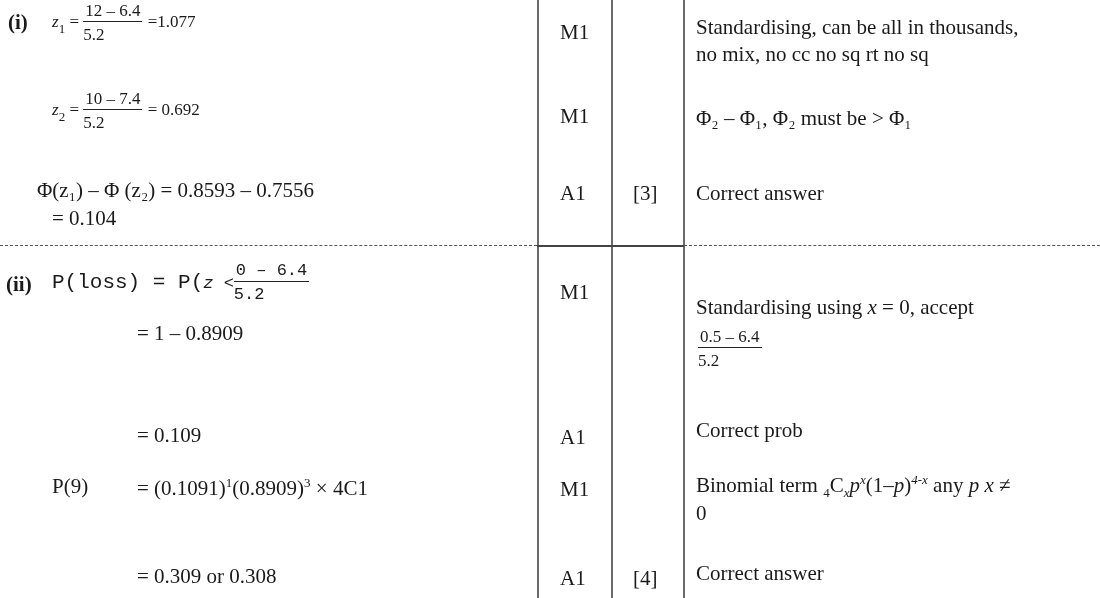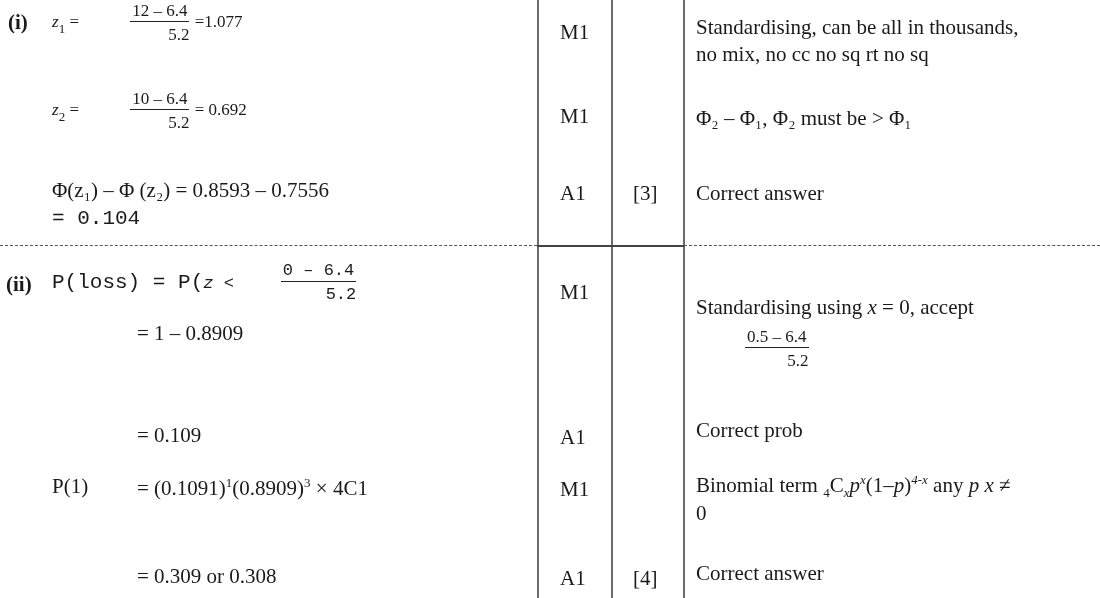--- a/index.html
+++ b/index.html
@@ -8,21 +8,21 @@
       font-family: "Liberation Serif", "DejaVu Serif", serif;
       color: #1a1a1a; font-size: 21px;
     }
     .abs { position: absolute; white-space: nowrap; line-height: 1; }
     .vline { position: absolute; top: 0; width: 1.5px; height: 598px; background: #6a6a6a; }
     .dash {
       position: absolute; top: 245px; height: 0;
       border-top: 1.5px dashed #555;
     }
     .solid { position: absolute; top: 245px; height: 1.5px; background: #444; }
-    .frac { display: inline-block; vertical-align: middle; text-align: right; margin-left: 47px; }
+    .frac { display: inline-block; vertical-align: middle; text-align: left; }
     .frac .num { display: block; padding: 0 2px 2px 2px; border-bottom: 1.2px solid #222; }
     .frac .den { display: block; padding-top: 4px; }
     .sm { font-size: 17px; }
     .it { font-style: italic; }
     sub, sup { font-size: 13px; }
     .bold { font-weight: bold; }
   </style>
 </head>
 <body>
 
@@ -40,28 +40,28 @@
   <span class="frac sm">
     <span class="num">12 – 6.4</span>
     <span class="den">5.2</span>
   </span>
   <span class="sm">=1.077</span>
 </div>
 
 <div class="abs" style="left:52px; top:90px;">
   <span class="it sm">z</span><sub>2</sub><span class="sm"> = </span>
   <span class="frac sm">
-    <span class="num">10 – 6.4</span>
+    <span class="num">10 – 7.4</span>
     <span class="den">5.2</span>
   </span>
   <span class="sm">= 0.692</span>
 </div>
 
-<div class="abs" style="left:52px; top:180px;text-align:center;">Φ(z₁) – Φ (z₂) = 0.8593 – 0.7556</div>
-<div class="abs" style="left:52px; top:208px;font-family:Liberation Mono, monospace;">= 0.104</div>
+<div class="abs" style="left:37px; top:180px;text-align:center;">Φ(z₁) – Φ (z₂) = 0.8593 – 0.7556</div>
+<div class="abs" style="left:52px; top:208px;">= 0.104</div>
 
 <div class="abs" style="left:560px; top:22px;">M1</div>
 <div class="abs" style="left:696px; top:17px;">Standardising, can be all in thousands,</div>
 <div class="abs" style="left:696px; top:44px;">no mix, no cc no sq rt no sq</div>
 
 <div class="abs" style="left:560px; top:106px;">M1</div>
 <div class="abs" style="left:696px; top:108px;">Φ₂ – Φ₁, Φ₂ must be &gt; Φ₁</div>
 
 <div class="abs" style="left:560px; top:183px;">A1</div>
 <div class="abs" style="left:633px; top:183px;">[3]</div>
@@ -71,21 +71,21 @@
 <div class="abs" style="left:52px; top:262px;font-family:Liberation Mono, monospace;">
   <span>P(loss)</span>
   <span>= P(</span><span class="it sm">z &lt;</span><span class="frac sm">
     <span class="num">0 – 6.4</span>
     <span class="den">5.2</span>
   </span>
 </div>
 <div class="abs" style="left:137px; top:323px;text-align:right;">= 1 – 0.8909</div>
 <div class="abs" style="left:137px; top:425px;">= 0.109</div>
 
-<div class="abs" style="left:52px; top:476px;">P(1)</div>
+<div class="abs" style="left:52px; top:476px;">P(9)</div>
 <div class="abs" style="left:137px; top:476px;">= (0.1091)<sup>1</sup>(0.8909)<sup>3</sup> × 4C1</div>
 
 <div class="abs" style="left:137px; top:566px;">= 0.309 or 0.308</div>
 
 <div class="abs" style="left:560px; top:282px;">M1</div>
 <div class="abs" style="left:696px; top:297px;">
   <span>Standardising using <span class="it">x</span> = 0, accept</span>
 </div>
 <div class="abs" style="left:698px; top:328px;">
   <span class="frac sm">

